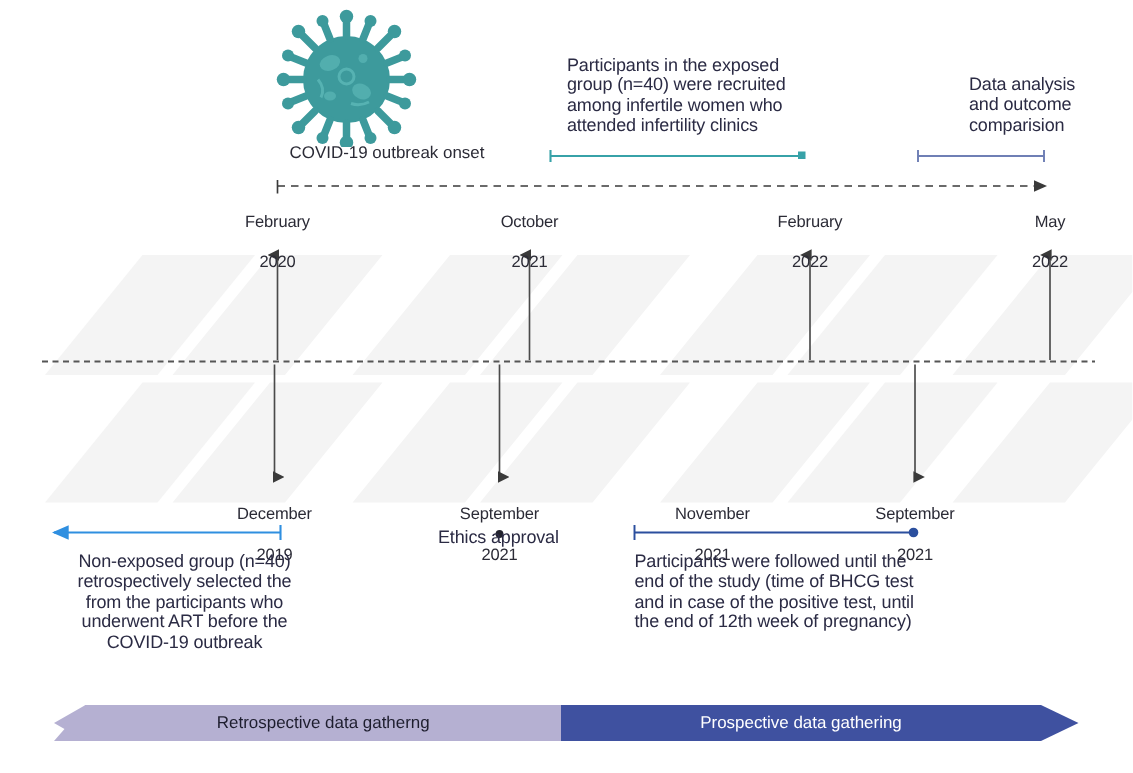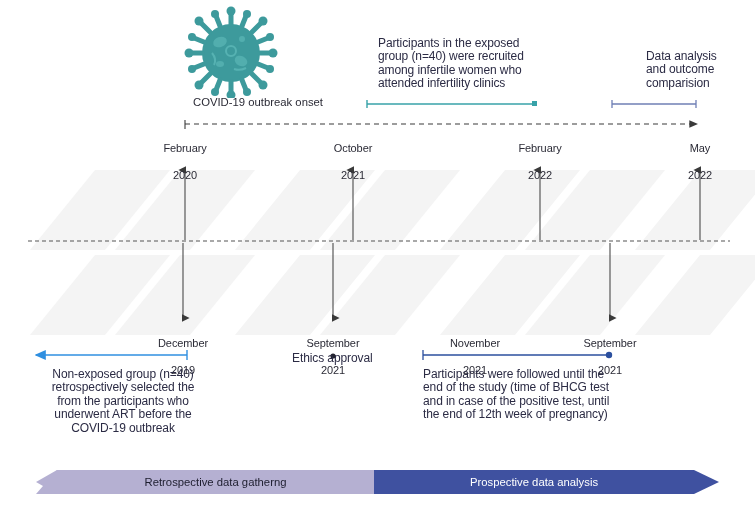--- a/index.html
+++ b/index.html
@@ -257,15 +257,15 @@
 COVID-19 outbreak</div>
 
   <div class="note" style="left:292px; top:352px; width:130px;">Ethics approval</div>
 
   <div class="note" style="left:423px; top:368px; width:230px;">Participants were followed until the
 end of the study (time of BHCG test
 and in case of the positive test, until
 the end of 12th week of pregnancy)</div>
 
   <div class="bar-text dark-on-light" style="left:57px; top:476px; width:317px;">Retrospective data gatherng</div>
-  <div class="bar-text" style="left:374px; top:476px; width:320px;">Prospective data analysis</div>
+  <div class="bar-text" style="left:374px; top:476px; width:320px;">Prospective data gathering</div>
 
 </div>
 
 </body></html>

